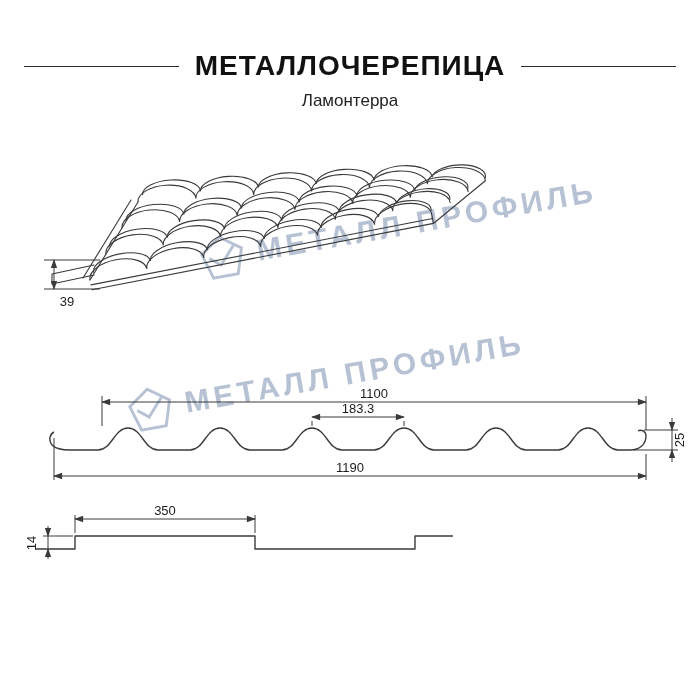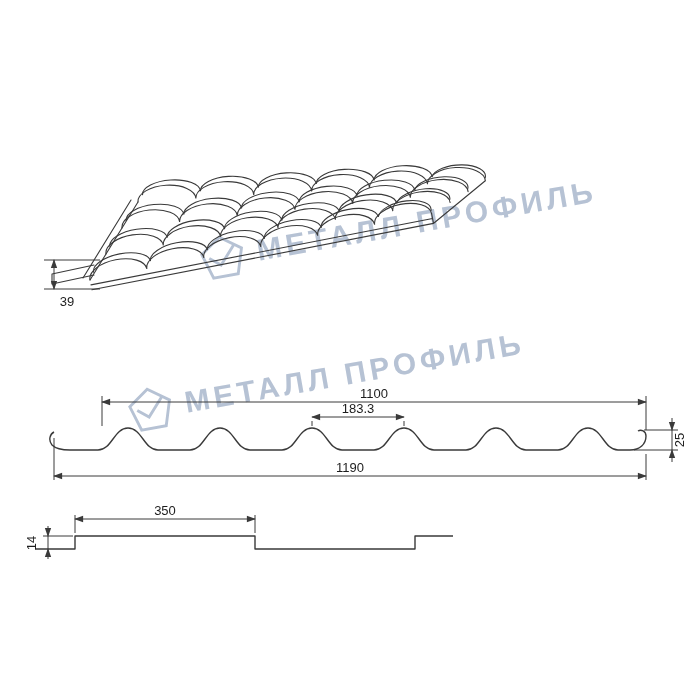--- a/index.html
+++ b/index.html
@@ -40,20 +40,28 @@
     <span class="wm-text">МЕТАЛЛ ПРОФИЛЬ</span>
   </div>
   <div class="watermark wm2">
     <svg width="46" height="46" viewBox="0 0 48 48">
       <path d="M24,3 L45,18 L37,44 L11,44 L3,18 Z" fill="none" stroke="#b6c2d4" stroke-width="3"></path>
       <path d="M10,23 L21,32 L38,13" fill="none" stroke="#b6c2d4" stroke-width="3"></path>
     </svg>
     <span class="wm-text">МЕТАЛЛ ПРОФИЛЬ</span>
   </div>
 
+  <div class="header">
+    <div class="title-row">
+      <div class="hline"></div>
+      <h1 class="title">МЕТАЛЛОЧЕРЕПИЦА</h1>
+      <div class="hline"></div>
+    </div>
+    <div class="subtitle">Ламонтерра</div>
+  </div>
 
   <svg id="fig-iso" class="fig" width="460" height="150" viewBox="0 0 460 150">
     <defs>
       <marker id="arrI" viewBox="0 0 10 10" refX="9" refY="5" markerWidth="11" markerHeight="9" orient="auto-start-reverse">
         <path d="M0,1.5 L10,5 L0,8.5 Z" fill="#3a3a3a"></path>
       </marker>
     </defs>
 
     <g>
       <g transform="translate(50,120) rotate(-11)">

